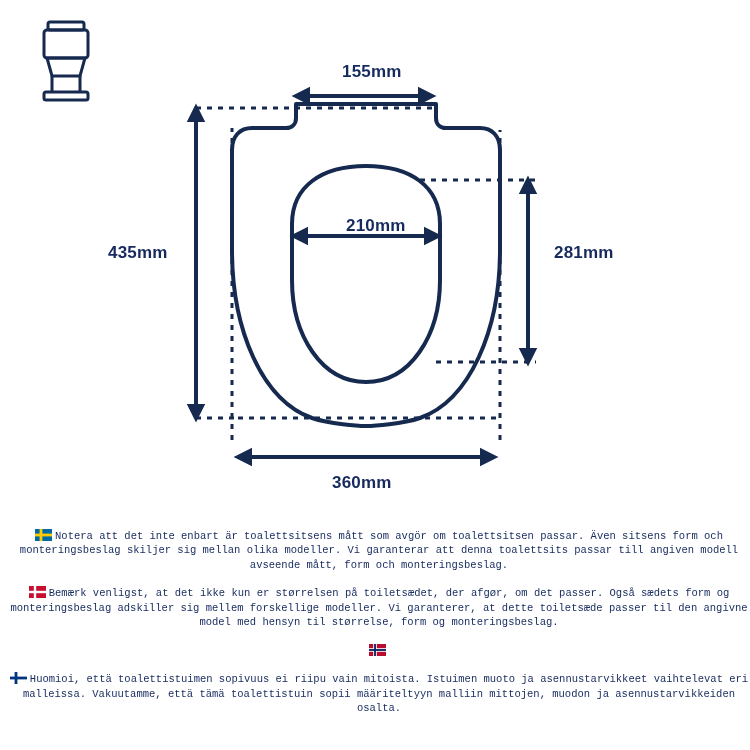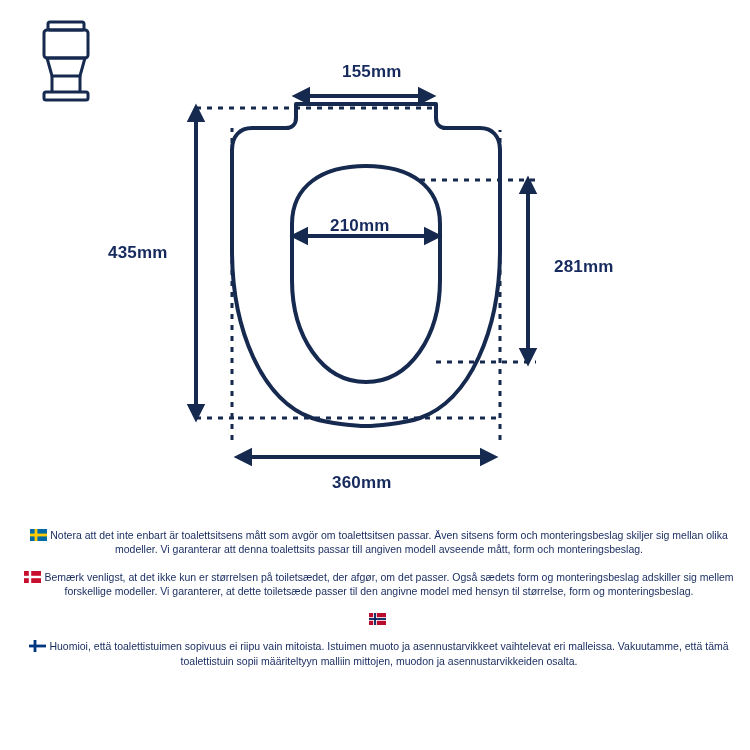--- a/index.html
+++ b/index.html
@@ -39,20 +39,21 @@
     left: 0;
     top: 528px;
     width: 750px;
     height: 222px;
   }
   .note-row {
     display: flex;
     align-items: center;
     padding: 0 0 0 8px;
     margin-bottom: 13px;
+    font-family: Liberation Mono, monospace;
   }
   .note-text {
     font-size: 10.5px;
     line-height: 1.38;
     color: #162a5e;
     text-align: center;
     width: 100%;
   }
   .flag {
     display: inline-block;
@@ -146,22 +147,22 @@
 
       <g stroke="#16294f" stroke-width="4" fill="#16294f">
         <line x1="244" y1="457" x2="488" y2="457"></line>
         <polygon points="238,457 250,451 250,463"></polygon>
         <polygon points="494,457 482,451 482,463"></polygon>
       </g>
     </svg>
 
     <div class="dim-label" style="left:342px; top:62px;">155mm</div>
     <div class="dim-label" style="left:108px; top:243px;text-align:center;">435mm</div>
-    <div class="dim-label" style="left:330px; top:216px;">210mm</div>
-    <div class="dim-label" style="left:554px; top:257px;">281mm</div>
+    <div class="dim-label" style="left:346px; top:216px;">210mm</div>
+    <div class="dim-label" style="left:554px; top:243px;">281mm</div>
     <div class="dim-label" style="left:332px; top:473px;">360mm</div>
   </div>
 
   <div class="notes">
 
     <div class="note-row">
       <div class="note-text">
         <span class="flag">
           <svg width="17" height="12" viewBox="0 0 17 12">
             <rect width="17" height="12" fill="#006aa7"></rect>

